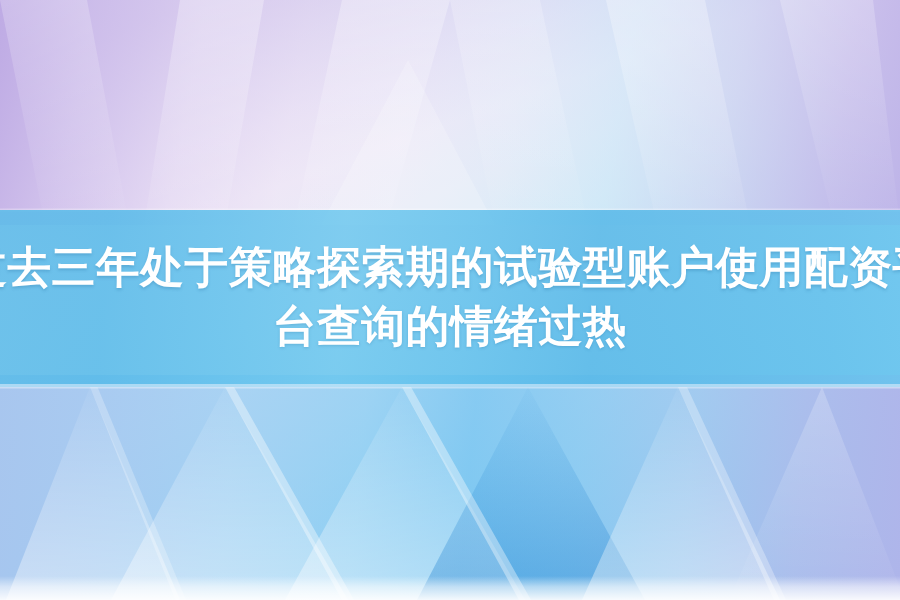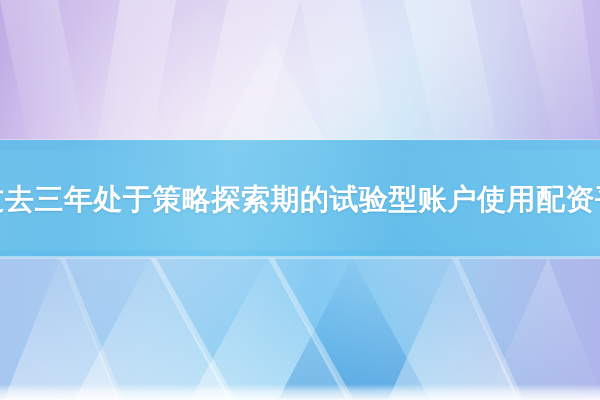--- a/index.html
+++ b/index.html
@@ -197,18 +197,19 @@
       <polygon points="60,258 65,258 124,400 117,400" fill="#ffffff" opacity="0.26"></polygon>
     </svg>
   </div>
 
   <div class="band-hairline-top"></div>
   <div class="band"></div>
   <div class="band-hairline-bottom"></div>
 
   <div class="title-wrap">
     <div class="title-line">过去三年处于策略探索期的试验型账户使用配资平</div>
+    <div class="title-line">台查询的情绪过热</div>
   </div>
 
   <div class="bottom-fade"></div>
   <div class="watermark"></div>
 
 </div>
 
 </body></html>

